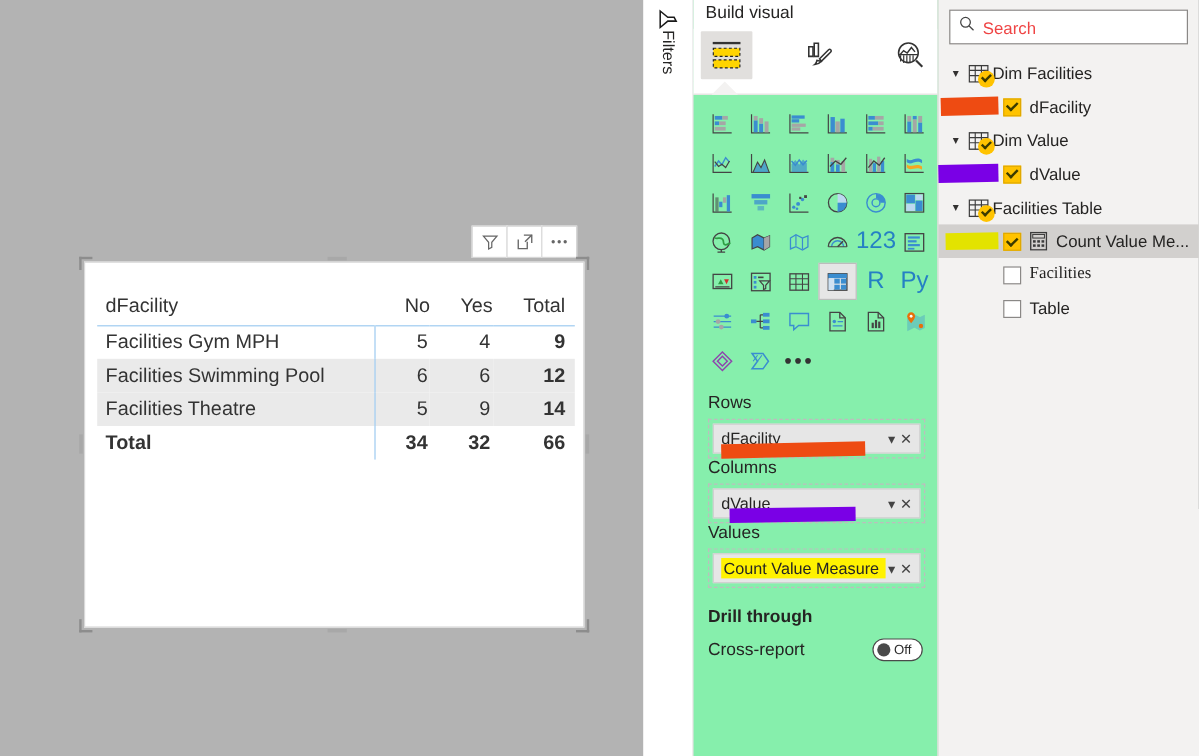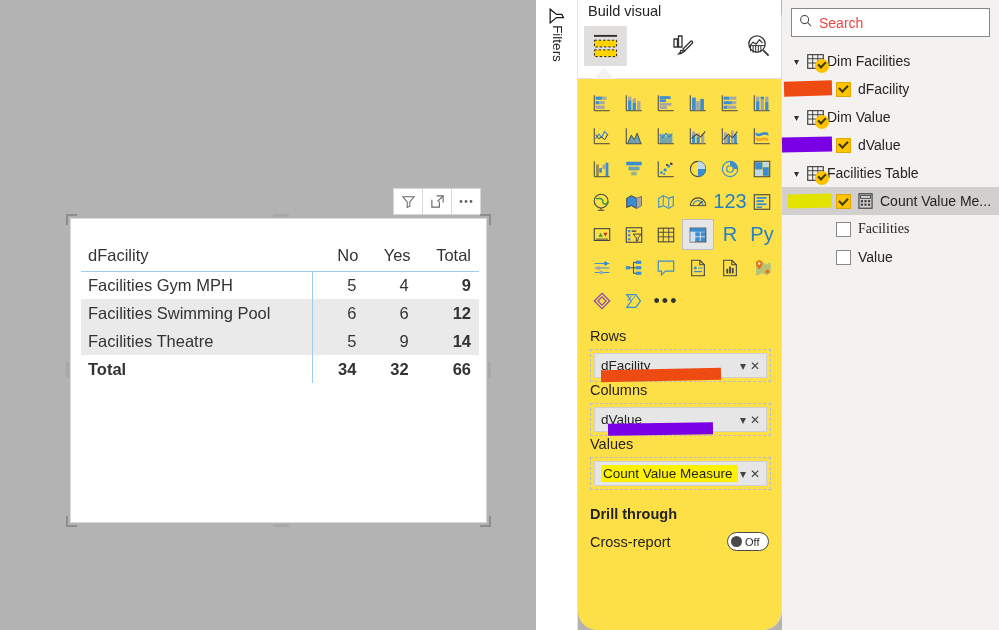--- a/index.html
+++ b/index.html
@@ -84,21 +84,21 @@
   .filters-label {
     position: absolute; left: -8px; top: 36px;
     width: 58px; text-align: center;
     font-size: 13.5px; color: #252423;
     transform: rotate(90deg); transform-origin: center center;
   }
 
   
   .viz-pane {
     position: absolute; left: 578px; top: 0; width: 204px; height: 630px;
-    background: #fde047; border-right: 1px solid #e1dfdd; border-radius: 19px;
+    background: #86efac; border-right: 1px solid #e1dfdd;
   }
   .pane-title {
     font-size: 14.5px; color: #252423; padding: 3px 0 5px 10px;
   }
   .pane-tabs {
     display: flex; align-items: center; height: 44px; padding-left: 6px;
     background: #ffffff; gap: 0;
   }
   .pane-tab {
     width: 44px; height: 40px; display: flex; align-items: center; justify-content: center;
@@ -753,19 +753,19 @@
         </div>
         <div class="f-row">
           <span class="f-child" style="display:flex;align-items:center;font-family:Liberation Serif, serif;">
             <span class="cb"></span>
             <span class="f-field-name">Facilities</span>
           </span>
         </div>
         <div class="f-row">
           <span class="f-child" style="display:flex;align-items:center;">
             <span class="cb"></span>
-            <span class="f-field-name">Value</span>
+            <span class="f-field-name">Table</span>
           </span>
         </div>
       </div>
 </div>
 
 </div>
 
 </body></html>

